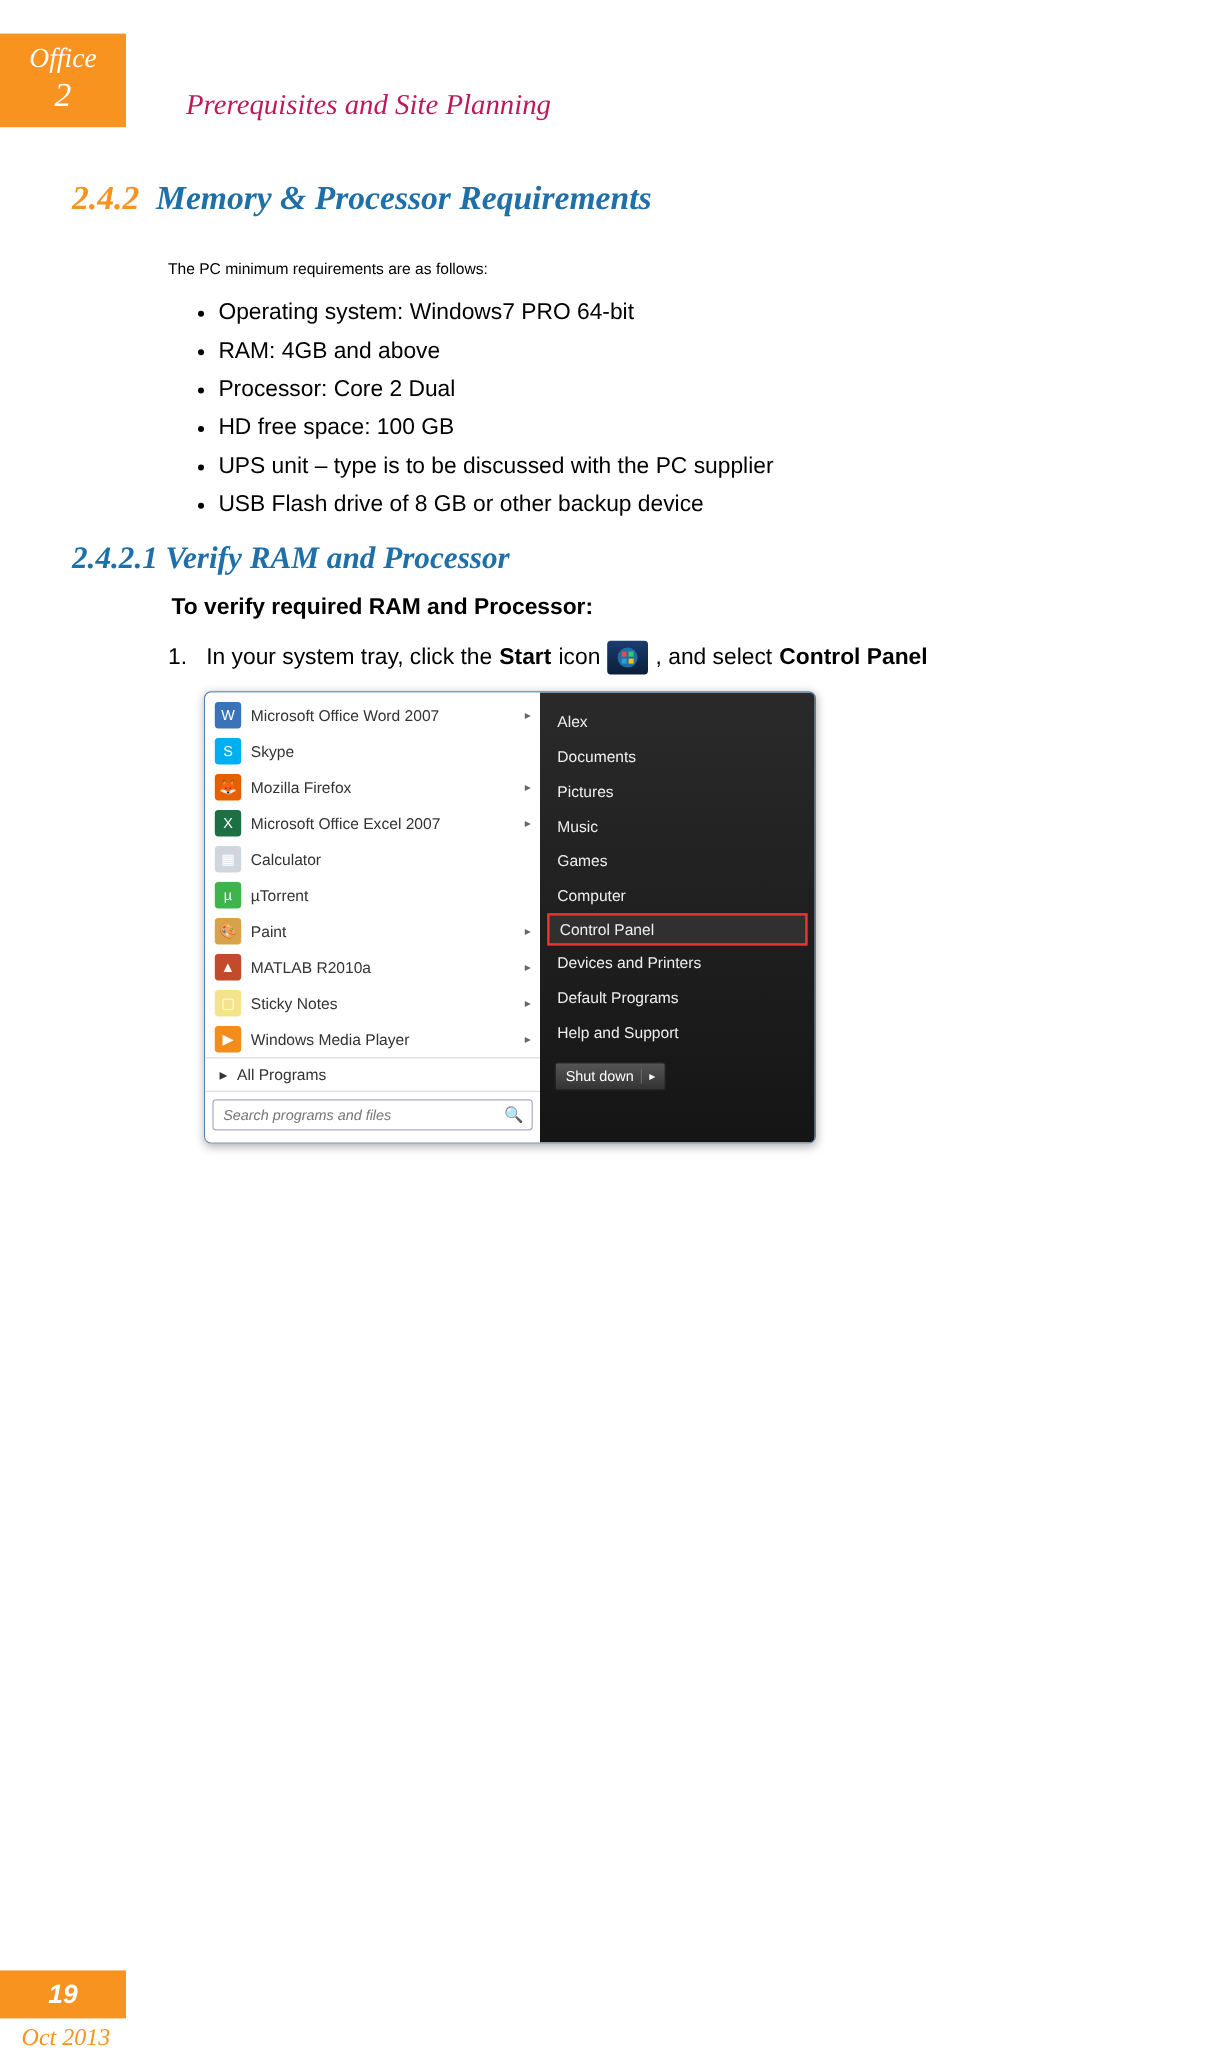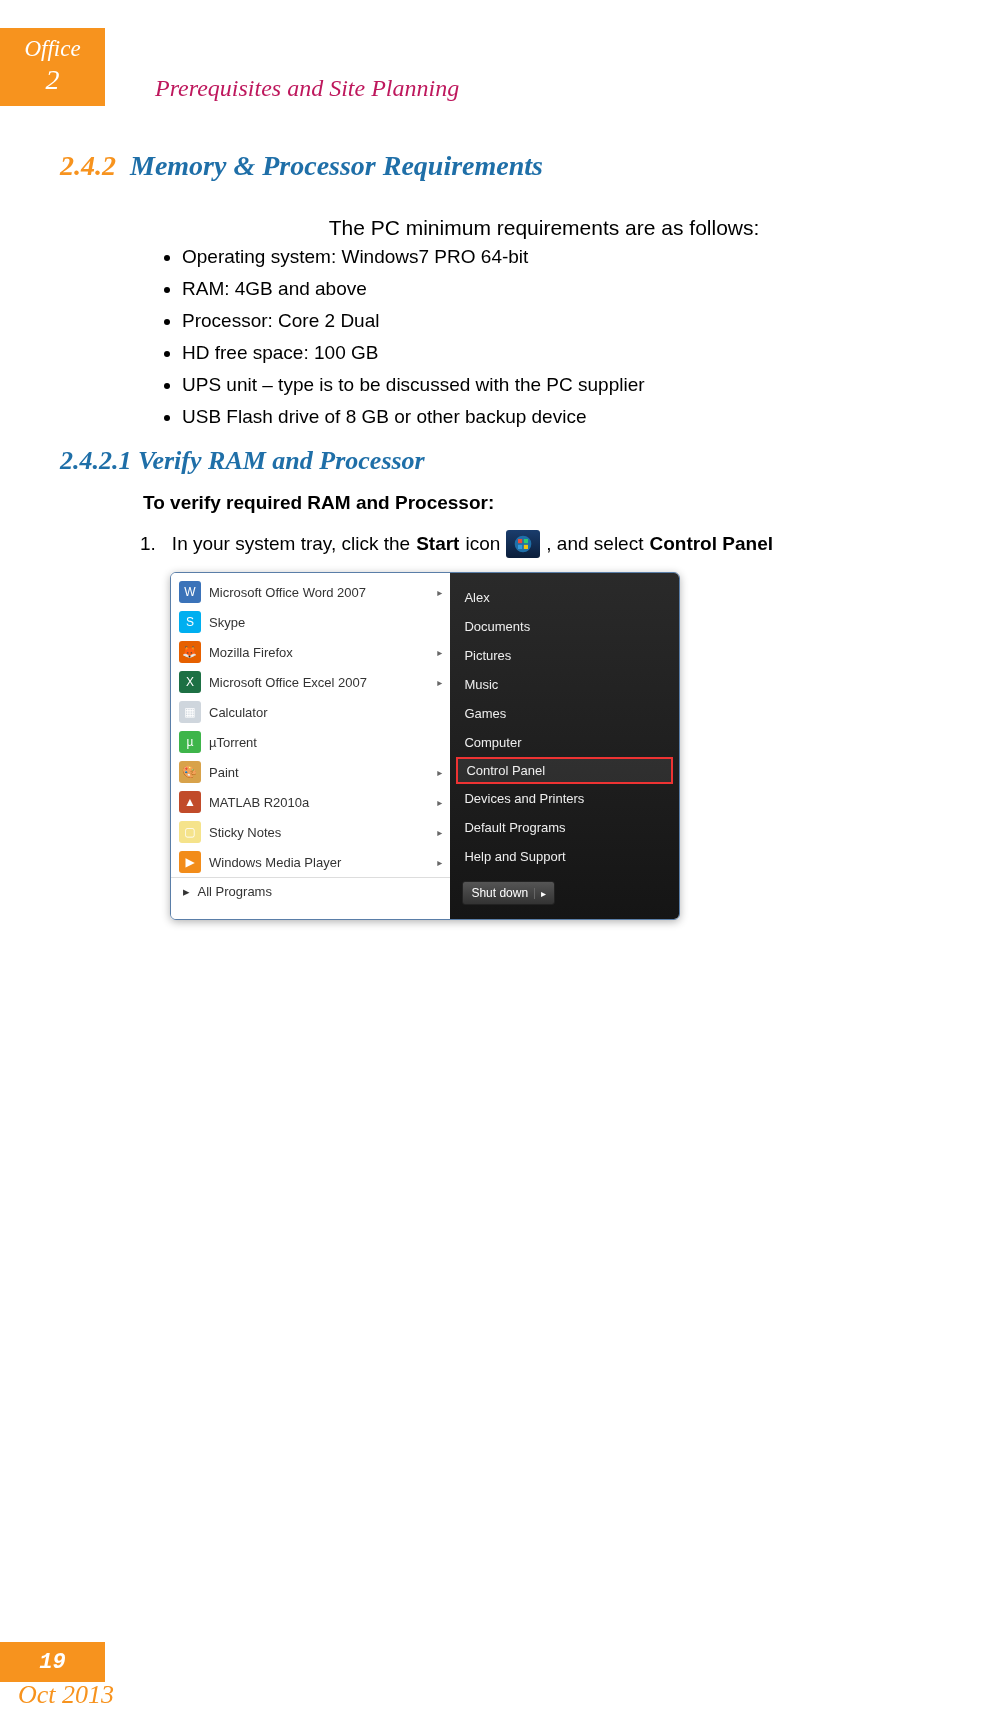--- a/index.html
+++ b/index.html
@@ -54,23 +54,22 @@
   }
   .sec-title {
     color: #1f6fa8;
     font-family: Georgia, 'Times New Roman', serif;
     font-style: italic;
     font-weight: bold;
     font-size: 28px;
   }
   .body-text {
     margin-left: 80px;
-    font-size: 21px;
-    margin-bottom: 6px;
-    text-align: center;
+    font-size: 13px;
+    margin-bottom: 19px;
   }
   ul.reqs {
     list-style: disc;
     margin-left: 122px;
     font-size: 19px;
   }
   ul.reqs li { margin-bottom: 10px; }
   .subsec {
     margin-top: 18px;
     color: #1f6fa8;
@@ -222,21 +221,21 @@
     align-items: stretch;
     height: 40px;
   }
   .page-badge {
     width: 105px;
     background: #f7931e;
     color: #fff;
     display: flex;
     align-items: center;
     justify-content: center;
-    font-family: Liberation Mono, monospace;
+    font-family: Liberation Sans, sans-serif;
     font-style: italic;
     font-weight: bold;
     font-size: 22px;
   }
   .footer-title {
     flex: 1;
     margin-left: 48px;
     margin-right: 32px;
     background: #e8e8e8;
     color: #1f6fa8;
@@ -248,21 +247,21 @@
     font-weight: bold;
     font-size: 20px;
   }
   .footer-date {
     position: absolute;
     left: 18px;
     bottom: -28px;
     color: #f7931e;
     font-family: Georgia, 'Times New Roman', serif;
     font-style: italic;
-    font-size: 26px;
+    font-size: 20px;
   }
 </style>
 </head>
 <body>
 
 <div class="chapter-badge">
   <span class="lbl">Office</span>
   <span class="num">2</span>
 </div>
 <div class="header-title">Prerequisites and Site Planning</div>
@@ -356,20 +355,26 @@
           </div>
           <div class="sm-item">
             <span class="sm-icon" style="background: rgb(242, 140, 26);">▶</span>
             <span>Windows Media Player</span>
             <span class="arrow">▸</span>
           </div>
         </div>
       <div class="sm-allprog">
         <span style="color:#333;">▸</span>
         <span>All Programs</span>
+      </div>
+      <div class="sm-search">
+        <div class="sm-search-wrap">
+          <input class="sm-search-box" placeholder="Search programs and files" style="">
+          <span class="mag">🔍</span>
+        </div>
       </div>
     </div>
     <div class="sm-right">
       <div id="sm-right-items">
           <div class="sm-right-item">Alex</div>
           <div class="sm-right-item">Documents</div>
           <div class="sm-right-item">Pictures</div>
           <div class="sm-right-item">Music</div>
           <div class="sm-right-item">Games</div>
           <div class="sm-right-item">Computer</div>

